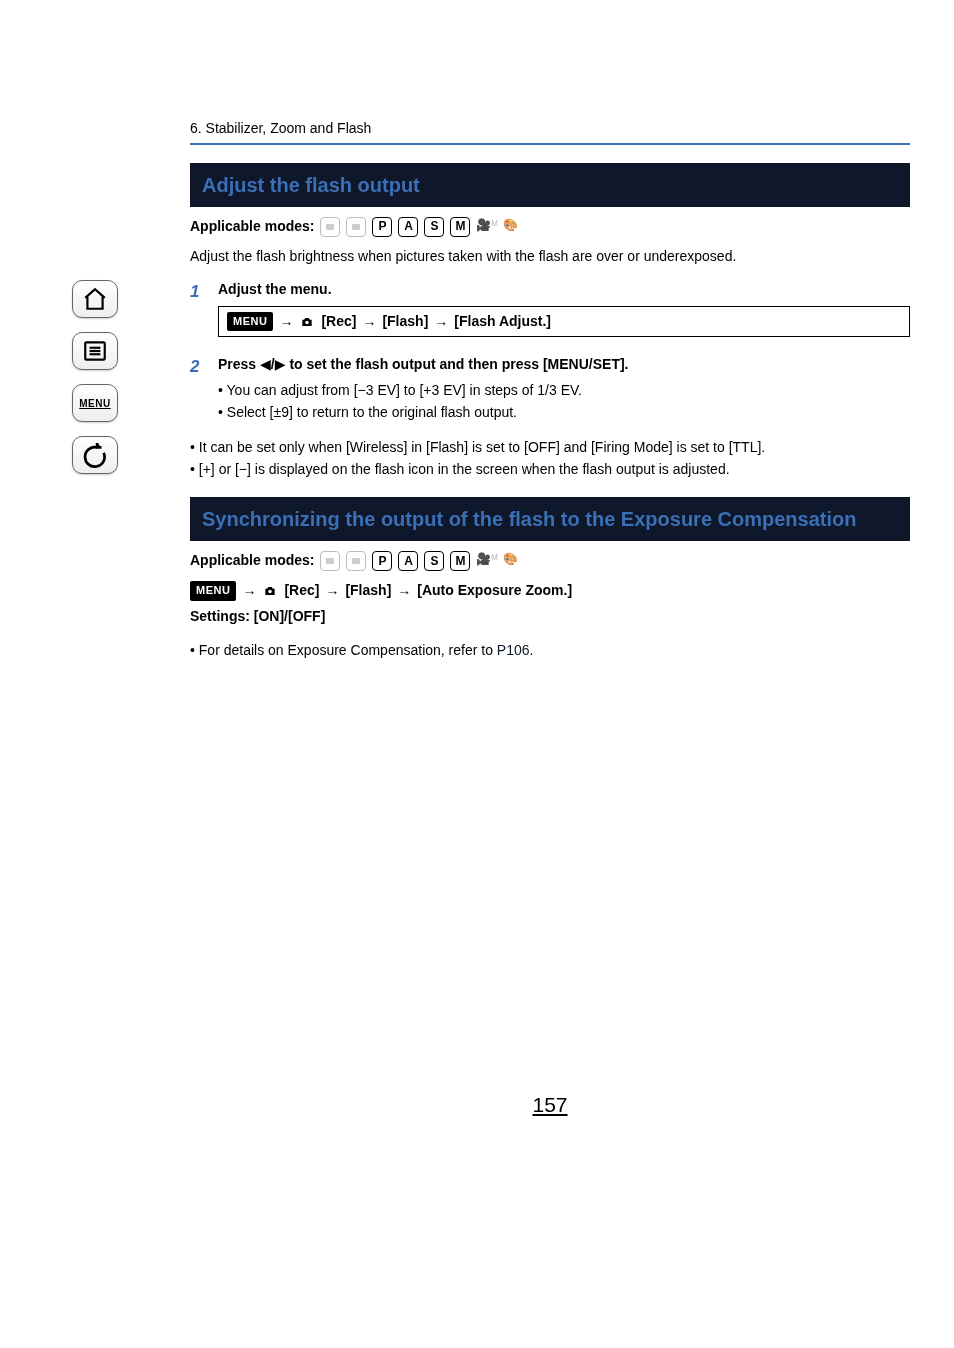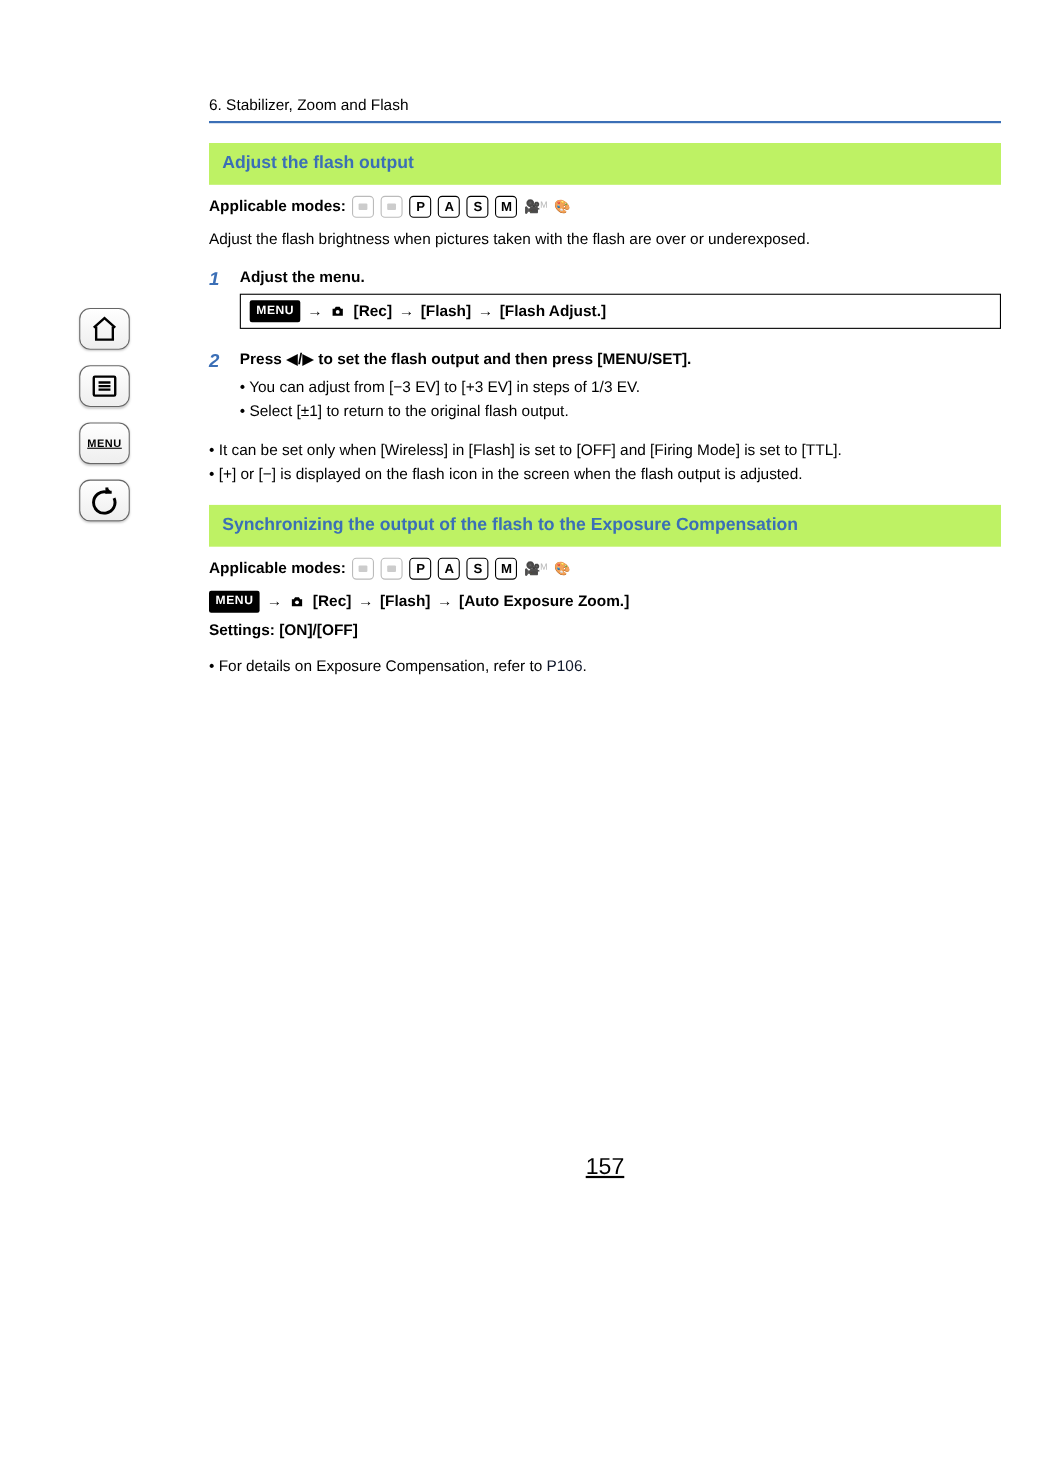--- a/index.html
+++ b/index.html
@@ -2,25 +2,25 @@
 <html><head>
 <meta charset="utf-8">
 <style>
   * { box-sizing: border-box; margin: 0; padding: 0; }
   html, body { width: 954px; height: 1348px; background: #fff; font-family: Arial, Helvetica, sans-serif; color: #000; }
   .page { display: flex; }
   .sidebar { width: 190px; padding-top: 280px; display: flex; flex-direction: column; align-items: center; gap: 14px; }
   .navbtn { width: 46px; height: 38px; border: 1px solid #666; border-radius: 10px; background: linear-gradient(#fff,#eee); display: flex; align-items: center; justify-content: center; box-shadow: 0 1px 2px rgba(0,0,0,0.2); }
   .navbtn svg { width: 26px; height: 26px; }
   .navbtn .menu-text { font-size: 10px; font-weight: bold; text-decoration: underline; letter-spacing: 0.5px; }
-  .content { width: 720px; padding-top: 86px; font-size: 14px; line-height: 1.4; }
+  .content { width: 720px; padding-top: 119px; font-size: 14px; line-height: 1.4; }
   .breadcrumb { font-size: 14px; margin-bottom: 4px; }
   .topline { height: 2px; background: #3b6fb6; margin-bottom: 18px; }
-  .section-head { background: #bef264; color: #3b6fb6; font-weight: bold; font-size: 16px; padding: 8px 12px; margin-bottom: 10px; }
-  .row-modes { display: flex; align-items: center; gap: 6px; margin-bottom: 10px; }
+  .section-head { background: #0f172a; color: #3b6fb6; font-weight: bold; font-size: 20px; padding: 8px 12px; margin-bottom: 10px; }
+  .row-modes { display: flex; gap: 6px; margin-bottom: 10px; }
   .label-bold { font-weight: bold; }
   .mode-badge { display: inline-flex; align-items: center; justify-content: center; width: 20px; height: 20px; border: 1.5px solid #000; border-radius: 4px; font-size: 12px; font-weight: bold; }
   .mode-badge.dim { border-color: #bbb; color: #bbb; }
   .mode-filmgrey { font-size: 12px; color: #bbb; }
   .para { margin-bottom: 14px; }
   .step { display: flex; gap: 14px; margin-bottom: 8px; }
   .step-num { color: #3b6fb6; font-weight: bold; font-style: italic; font-size: 17px; width: 14px; }
   .step-body { flex: 1; }
   .step-title { font-weight: bold; margin-bottom: 6px; }
   .menu-path-box { border: 1.5px solid #000; padding: 5px 8px; margin: 4px 0 10px 0; display: flex; align-items: center; gap: 6px; font-weight: bold; }
@@ -116,21 +116,21 @@
       </div>
     </div>
 
     <div class="step">
       <div class="step-num">2</div>
       <div class="step-body">
         <div class="step-title">
           <span>Press </span><span class="lr-tri">◀</span>/<span class="lr-tri">▶</span><span> to set the flash output and then press [MENU/SET].</span>
         </div>
         <div class="sub-bullet">You can adjust from [−3 EV] to [+3 EV] in steps of 1/3 EV.</div>
-        <div class="sub-bullet">Select [±1] to return to the original flash output.</div>
+        <div class="sub-bullet">Select [±9] to return to the original flash output.</div>
       </div>
     </div>
 
     <div class="notes">
       <div class="note-line">It can be set only when [Wireless] in [Flash] is set to [OFF] and [Firing Mode] is set to [TTL].</div>
       <div class="note-line">[+] or [−] is displayed on the flash icon in the screen when the flash output is adjusted.</div>
     </div>
 
     <div class="section-head">Synchronizing the output of the flash to the Exposure Compensation</div>
 

